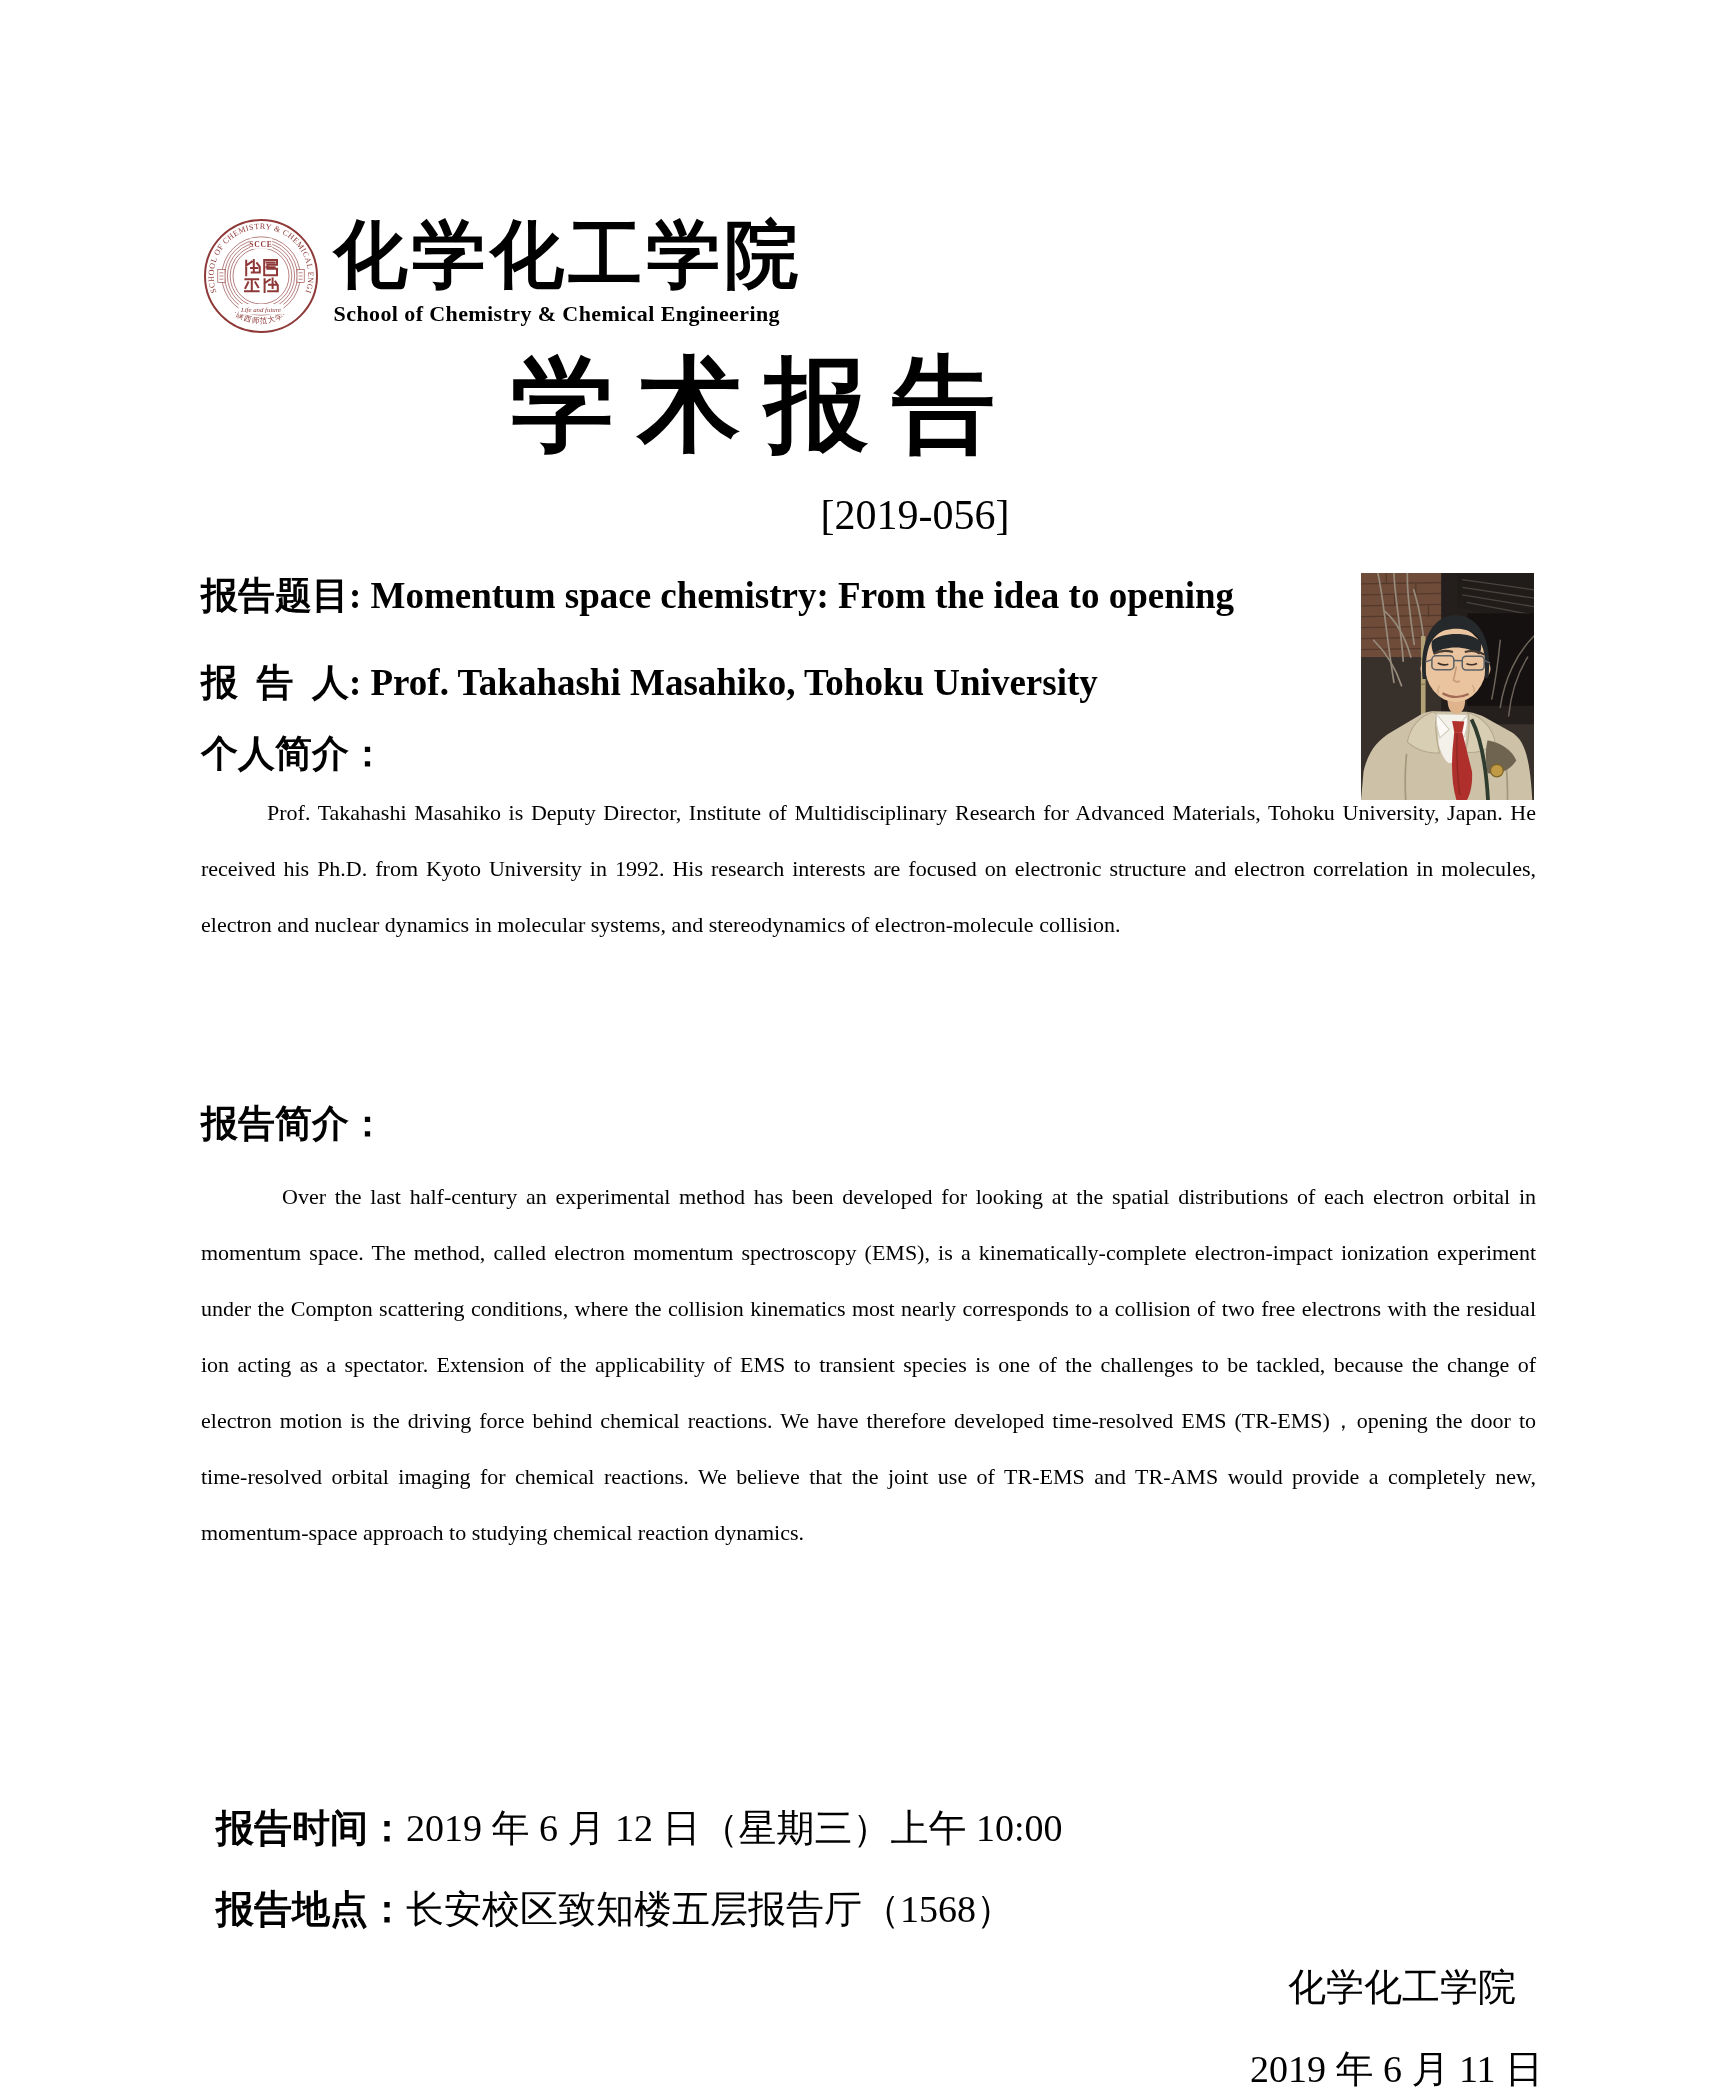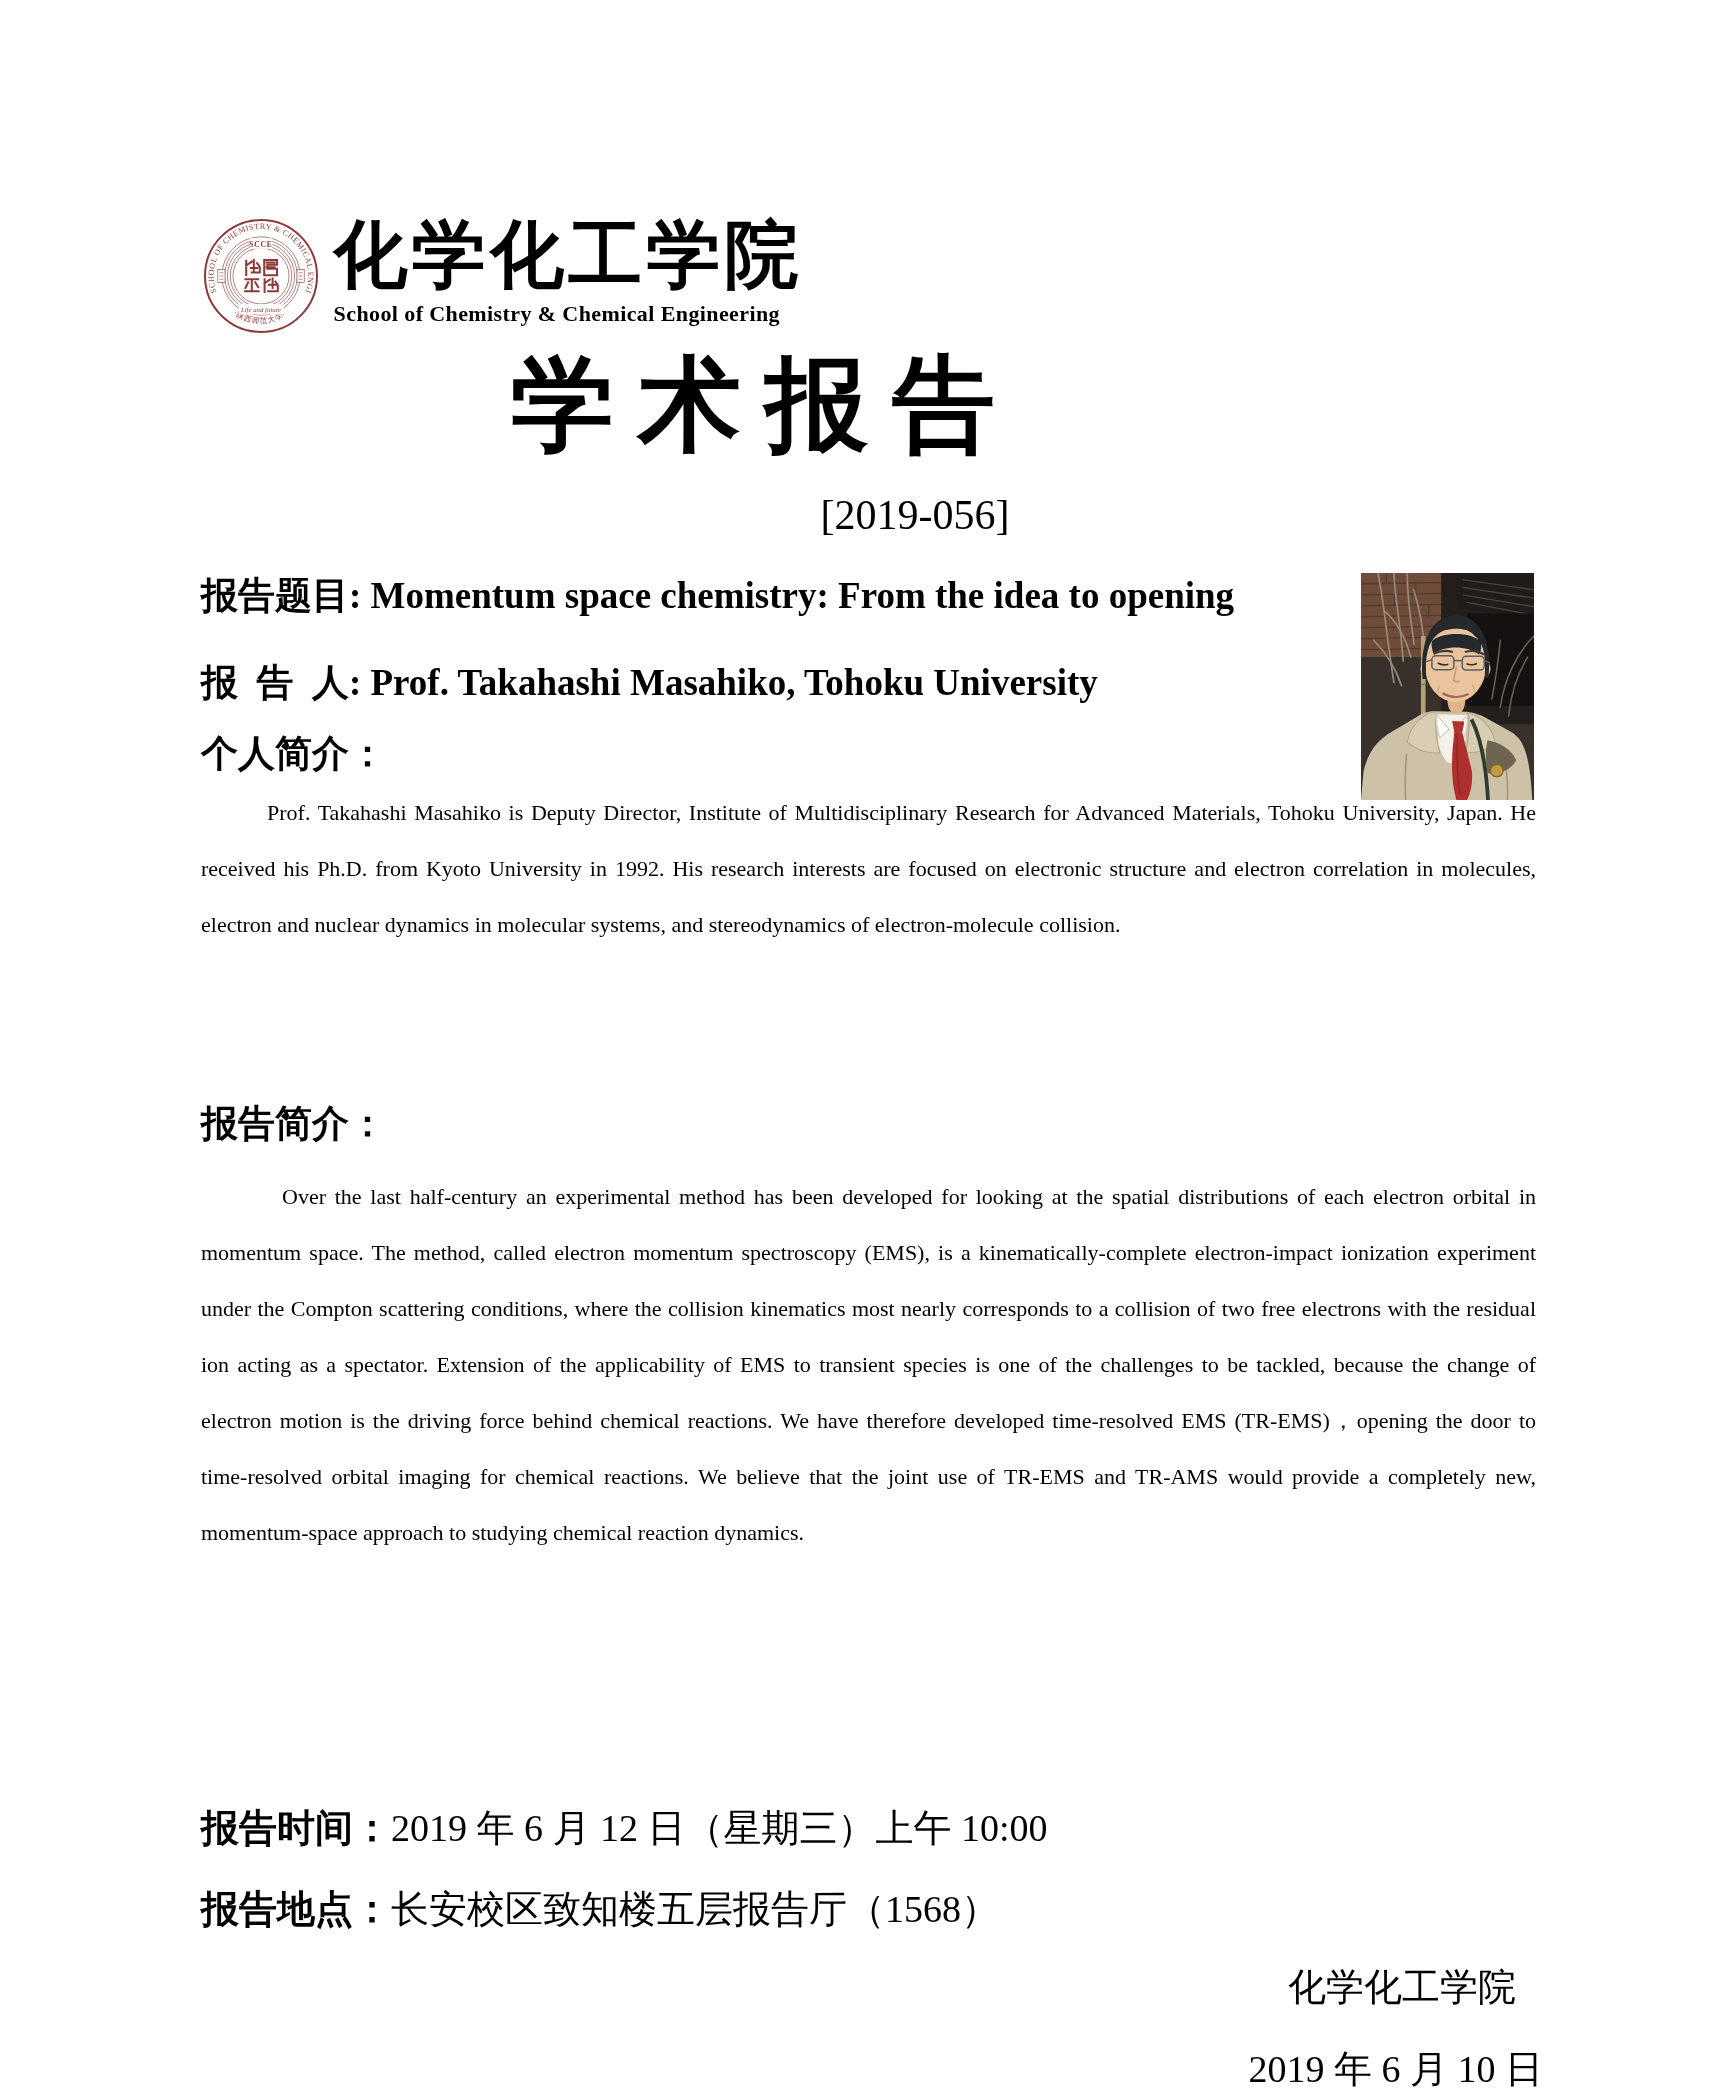--- a/index.html
+++ b/index.html
@@ -27,21 +27,21 @@
   .info-label{font-weight:700;margin-right:9.2px;}
   .photo-svg{position:absolute;top:0.8px;right:1.7px;width:173px;height:227px;display:block;}
 
   
   .para{font-size:22px;line-height:56px;text-align:justify;color:#000;}
   .bio{position:absolute;top:785px;left:201px;width:1335px;text-indent:66px;}
   .section-label{position:absolute;top:1099px;left:201px;font-size:37px;font-weight:700;}
   .abstract{position:absolute;top:1169px;left:201px;width:1335px;text-indent:81px;}
 
   
-  .sched{position:absolute;left:201px;font-size:38px;line-height:49px;white-space:nowrap;text-align:right;}
+  .sched{position:absolute;left:216px;font-size:38px;line-height:49px;white-space:nowrap;text-align:right;}
   .sched .lab{font-weight:700;}
   .sched.time{top:1804px;}
   .sched.venue{top:1885px;}
 
   
   .sig{position:absolute;font-size:38px;line-height:49px;text-align:right;}
   .sig.org{top:1963px;left:201px;width:1315px;}
   .sig.date{top:2045px;left:201px;width:1342px;}
 </style>
 </head>
@@ -226,16 +226,16 @@
   <div class="para abstract">Over the last half-century an experimental method has been developed for looking at the spatial distributions of each electron orbital in momentum space. The method, called electron momentum spectroscopy (EMS), is a kinematically-complete electron-impact ionization experiment under the Compton scattering conditions, where the collision kinematics most nearly corresponds to a collision of two free electrons with the residual ion acting as a spectator. Extension of the applicability of EMS to transient species is one of the challenges to be tackled, because the change of electron motion is the driving force behind chemical reactions. We have therefore developed time-resolved EMS (TR-EMS)，opening the door to time-resolved orbital imaging for chemical reactions. We believe that the joint use of TR-EMS and TR-AMS would provide a completely new, momentum-space approach to studying chemical reaction dynamics.</div>
 
   <div class="sched time">
     <span class="lab">报告时间：</span><span class="val">2019 年 6 月 12 日（星期三）上午 10:00</span>
   </div>
   <div class="sched venue">
     <span class="lab">报告地点：</span><span class="val">长安校区致知楼五层报告厅（1568）</span>
   </div>
 
   <div class="sig org">化学化工学院</div>
-  <div class="sig date">2019 年 6 月 10 日</div>
+  <div class="sig date">2019 年 6 月 11 日</div>
 
 </div>
 
 
 </body></html>

